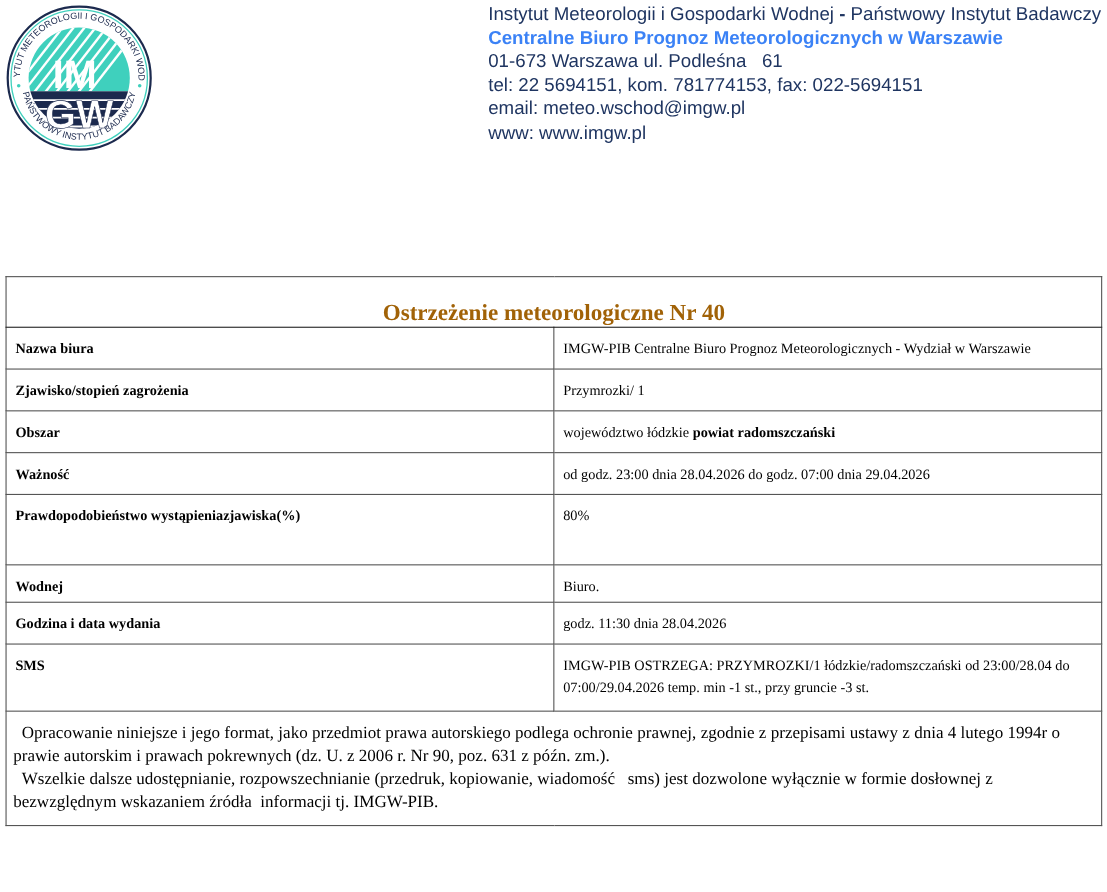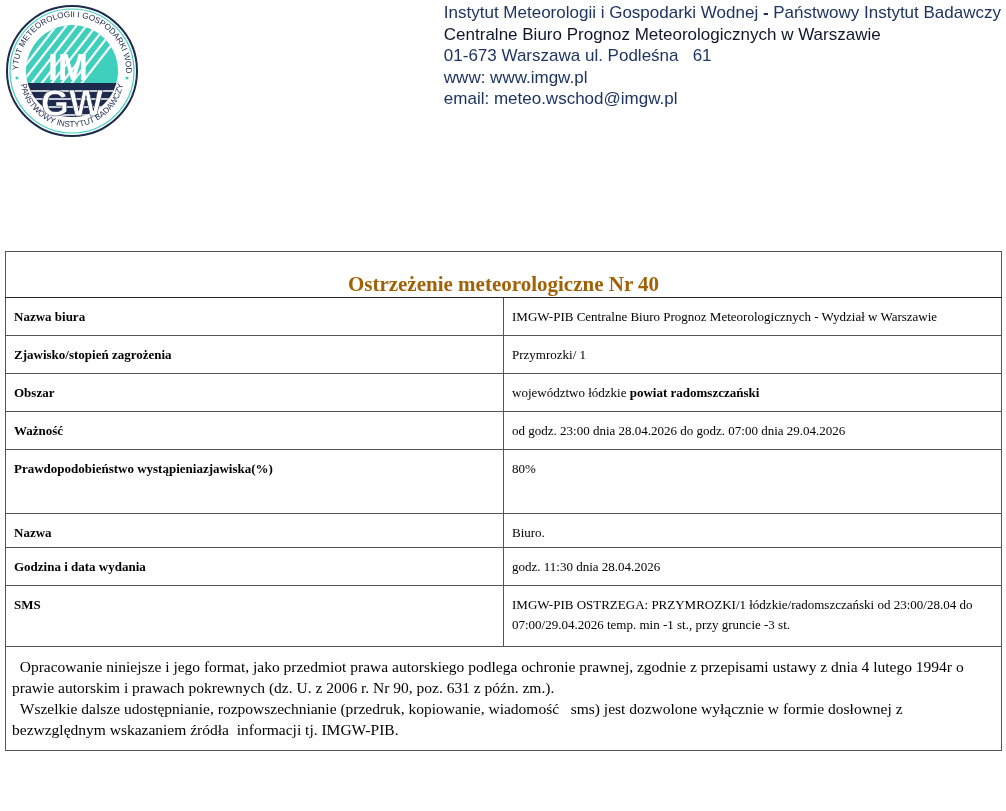--- a/index.html
+++ b/index.html
@@ -1,21 +1,21 @@
 <!DOCTYPE html>
 <html><head>
 <meta charset="utf-8">
 <style>
   html, body { margin: 0; padding: 0; background: #ffffff; }
   body { width: 1006px; height: 811px; position: relative; overflow: hidden; font-family: "Liberation Serif", serif; color: #000; }
 
   .logo { position: absolute; left: 4px; top: 3px; width: 136px; height: 136px; }
 
   .header { position: absolute; right: 5px; top: 2px; text-align: left; font-family: "Liberation Sans", sans-serif; color: #1f3561; font-size: 17px; line-height: 21.5px; }
-  .header .bold { font-weight: normal; color: #0f172a; }
+  .header .bold { font-weight: bold; color: #3b82f6; }
   .header .inst-dash { font-weight: bold; }
 
   table.warn { position: absolute; left: 5px; top: 251px; width: 997px; border-collapse: collapse; table-layout: fixed; }
   table.warn td { border: 1.5px solid #555; vertical-align: top; font-size: 13px; line-height: 20px; padding: 0 8px; }
   table.warn tr.title-row td { height: 42px; text-align: center; vertical-align: bottom; padding-bottom: 3px; color: #a16207; font-weight: bold; font-size: 21px; border-bottom: 1.5px solid #222; }
   table.warn td.label { width: 246px; font-weight: bold; padding-top: 9px; }
   table.warn td.value { padding-top: 9px; }
   table.warn tr.r1 td { height: 28px; }
   table.warn tr.r2 td { height: 28px; }
   table.warn tr.r3 td { height: 28px; }
@@ -80,22 +80,23 @@
     <circle cx="123" cy="75" r="1.6" fill="#3fd0bd"></circle>
   </svg>
 </div>
 
 <div class="header">
   <div>
     <span>Instytut Meteorologii i Gospodarki Wodnej</span><span class="inst-dash"> - </span><span>Państwowy Instytut Badawczy</span>
   </div>
   <div class="bold">Centralne Biuro Prognoz Meteorologicznych w Warszawie</div>
   <div style="white-space:pre">01-673 Warszawa ul. Podleśna   61</div>
+  <div>tel: 22 5694151, kom. 781774153, fax: 022-5694151</div>
+  <div>email: meteo.wschod@imgw.pl</div>
   <div>www: www.imgw.pl</div>
-  <div>email: meteo.wschod@imgw.pl</div>
 </div>
 
 <table class="warn">
   <tbody>
       <tr class="title-row">
     <td colspan="2">Ostrzeżenie meteorologiczne Nr 40</td>
   </tr>
   <tr class="r1">
     <td class="label">Nazwa biura</td>
     <td class="value">IMGW-PIB Centralne Biuro Prognoz Meteorologicznych - Wydział w Warszawie</td>
@@ -110,21 +111,21 @@
   </tr>
   <tr class="r4">
     <td class="label">Ważność</td>
     <td class="value">od godz. 23:00 dnia 28.04.2026 do godz. 07:00 dnia 29.04.2026</td>
   </tr>
   <tr class="r6">
     <td class="label">Prawdopodobieństwo wystąpieniazjawiska(%)</td>
     <td class="value">80%</td>
   </tr>
   <tr class="r7">
-    <td class="label">Nazwa</td>
+    <td class="label">Wodnej</td>
     <td class="value">Biuro.</td>
   </tr>
   <tr class="r8">
     <td class="label">Godzina i data wydania</td>
     <td class="value">godz. 11:30 dnia 28.04.2026</td>
   </tr>
   <tr class="r9">
     <td class="label">SMS</td>
     <td class="value">IMGW-PIB OSTRZEGA: PRZYMROZKI/1 łódzkie/radomszczański od 23:00/28.04 do 07:00/29.04.2026 temp. min -1 st., przy gruncie -3 st.</td>
   </tr>

